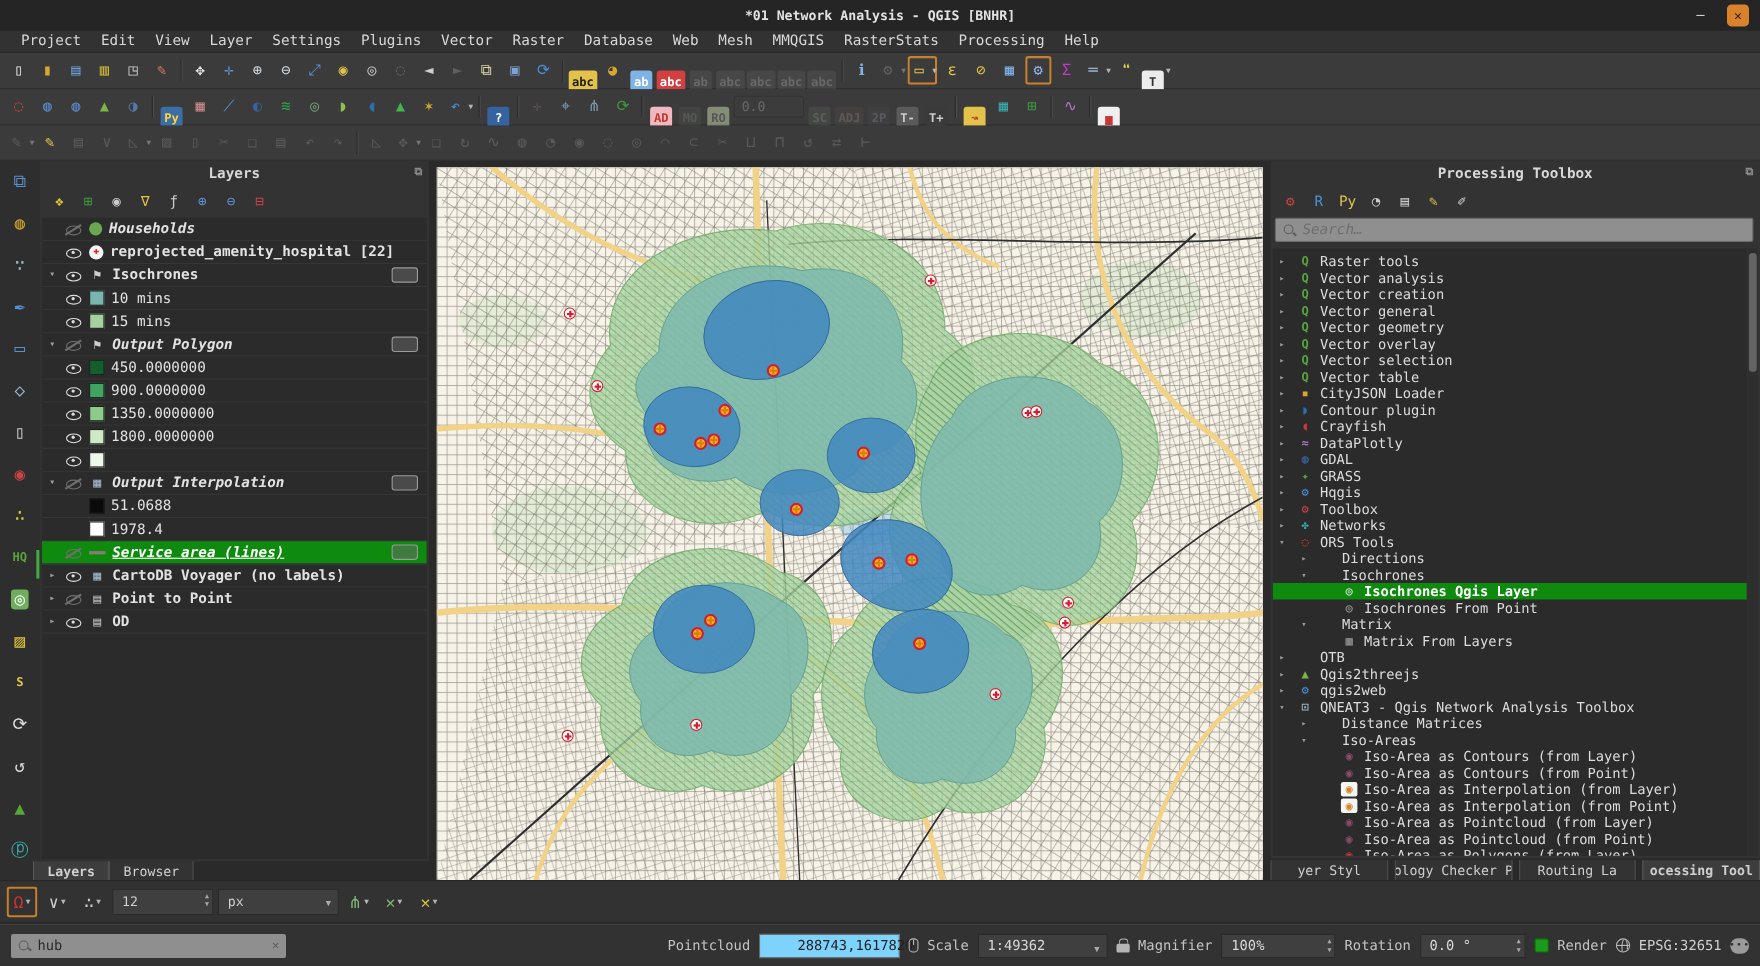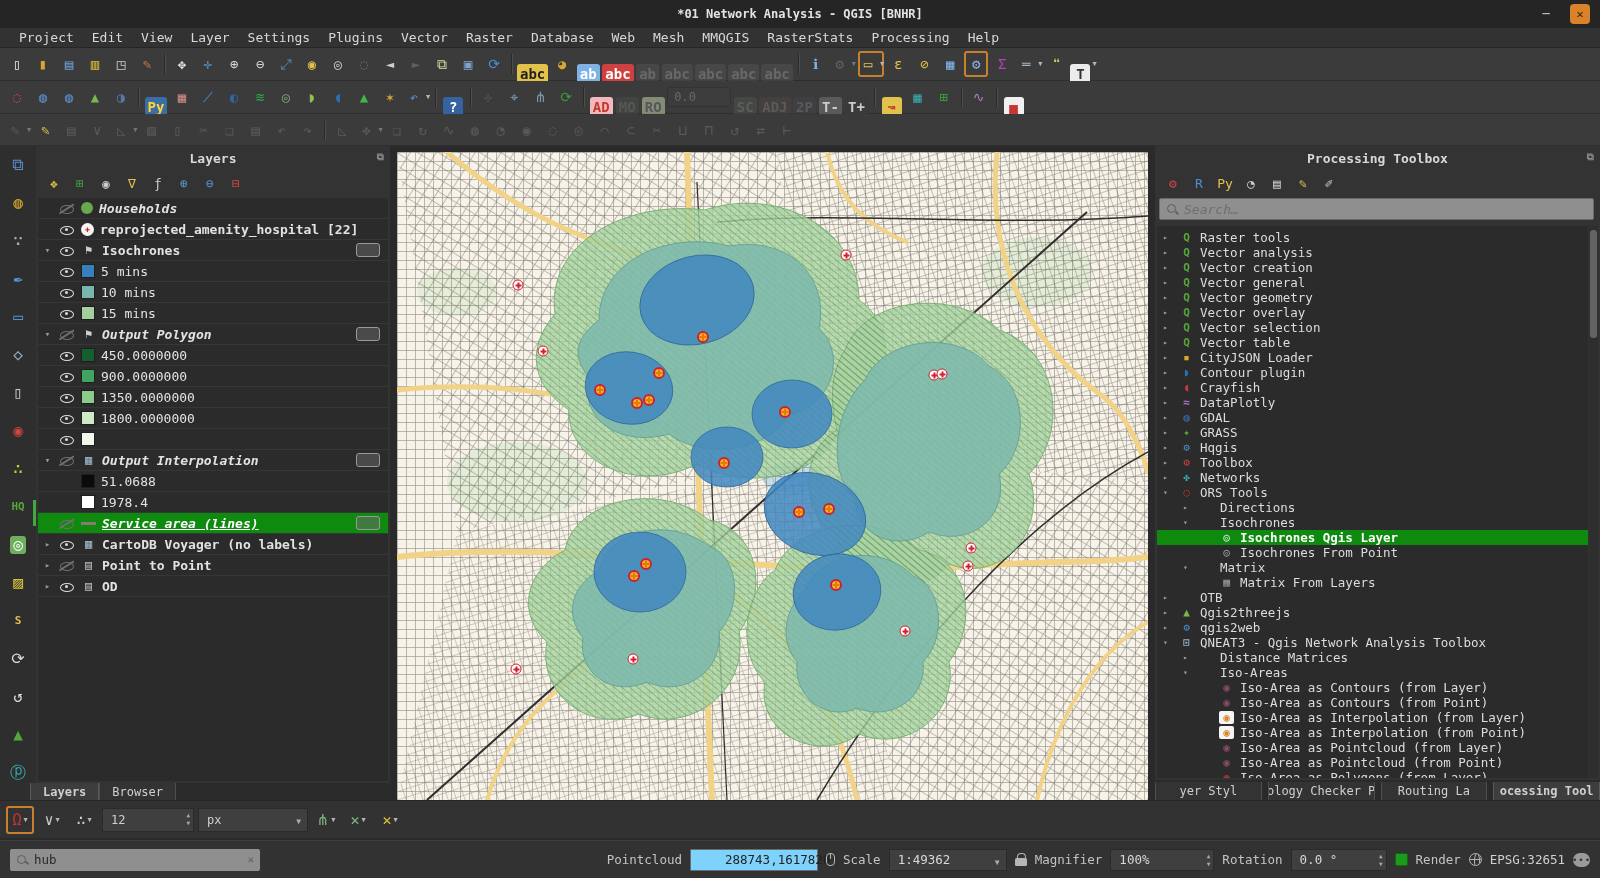--- a/index.html
+++ b/index.html
@@ -18,21 +18,21 @@
   .menu-item { color:#d8d8d8; font-size:13px; padding:1px 9px; cursor:default; }
 
   
   .toolbar { position:absolute; left:0; width:1600px; height:33px; background:#3b3b3b;
     display:flex; align-items:center; padding-left:4px; border-bottom:1px solid #2e2e2e; }
   #toolbar1 { top:48px; } #toolbar2 { top:81px; } #toolbar3 { top:114px; height:32px; }
   .tbtn { display:inline-flex; align-items:center; justify-content:center; height:26px; min-width:24px;
     margin:0 1px; border-radius:3px; position:relative; }
   .tbtn .g { display:flex; align-items:center; justify-content:center; min-width:20px; height:20px;
     font-size:14px; line-height:1; border-radius:3px; padding:0 2px; }
-  .tbtn.txt .g { font-size:14px; font-weight:bold; padding:2px 3px;margin-top:20px; }
+  .tbtn.txt .g { font-size:11px; font-weight:bold; padding:2px 3px;margin-top:20px; }
   .tbtn.active { box-shadow:0 0 0 2px #c87f2e inset; }
   .tbtn.disabled { opacity:.48; filter:saturate(.35); }
   .tbtn .caret { display:none; font-size:7px; color:#b5b5b5; margin-left:2px; }
   .tbtn.caret .caret { display:inline; }
   .tbtn.sep { width:3px; min-width:3px; margin:0 3px; }
   .tbtn.sep .g { width:1px; min-width:1px; height:20px; background:#2a2a2a; box-shadow:1px 0 0 #4e4e4e; padding:0; }
   .tbtn.spin .g { background:#3f3f3f; color:#9a9a9a; width:64px; justify-content:flex-start; padding-left:6px; font-size:12px; border:1px solid #2c2c2c;}
 
   
   #leftdock { position:absolute; left:0; top:146px; width:36px; height:654px; background:#2e2e2e;
@@ -917,27 +917,20 @@
       </div>
 
       <div class="lrow b ind">
         <span class="exp">▾</span>
         <span class="eye on"></span>
         <span class="swatch glyph" style="color: rgb(207, 207, 207);">⚑</span>
         <span class="llabel">Isochrones</span>
         <span class="indicator"></span>
       </div>
 
-      <div class="lrow">
-        <span class="exp"></span>
-        <span class="eye on"></span>
-        <span class="swatch sq" style="background: rgb(54, 128, 189);"></span>
-        <span class="llabel">5 mins</span>
-
-      </div>
 
       <div class="lrow">
         <span class="exp"></span>
         <span class="eye on"></span>
         <span class="swatch sq" style="background: rgb(121, 182, 174);"></span>
         <span class="llabel">10 mins</span>
 
       </div>
 
       <div class="lrow">

